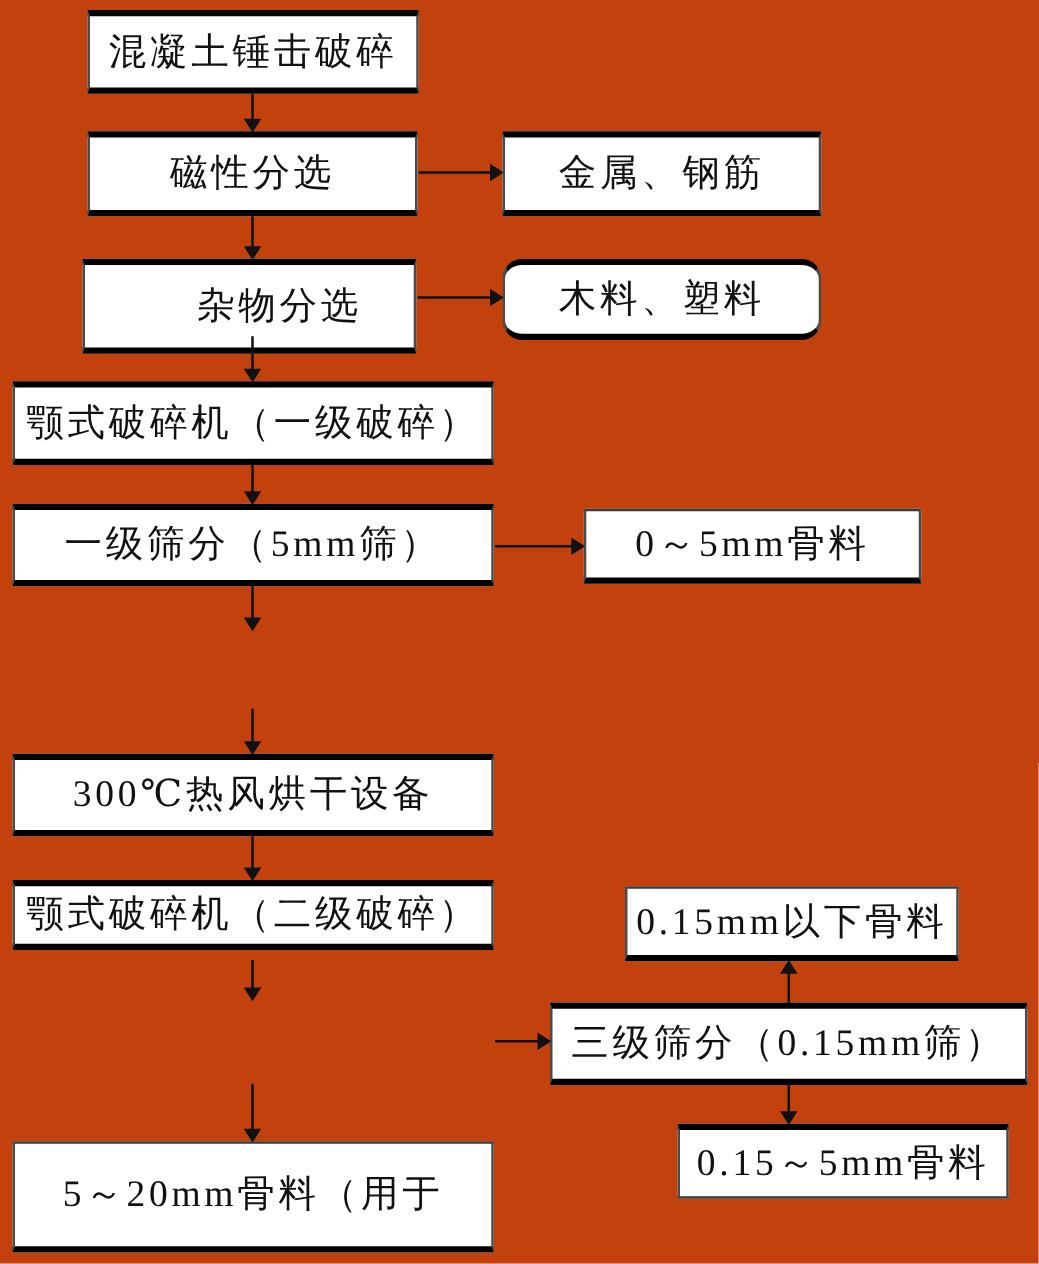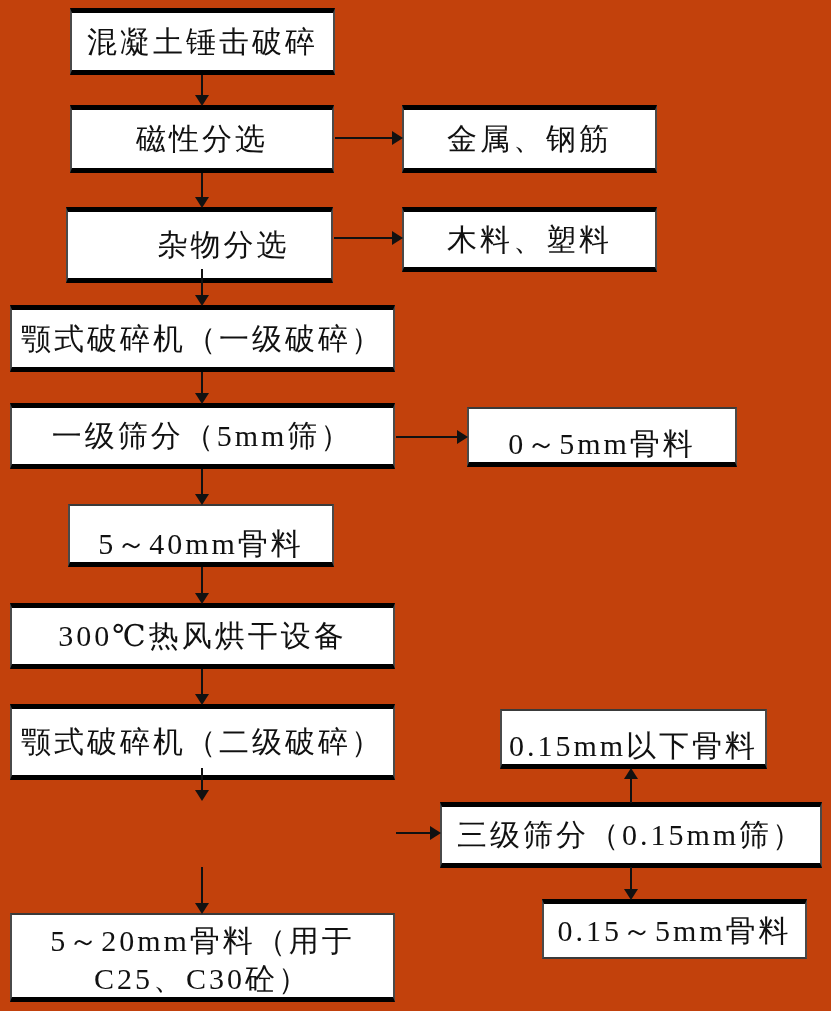--- a/index.html
+++ b/index.html
@@ -28,36 +28,36 @@
     display: flex;
     flex-direction: column;
     align-items: center;
     justify-content: center;
     text-align: center;
     font-size: 30px;
     letter-spacing: 3px;
     line-height: 1.25;
     white-space: nowrap;
   }
-  .thin-top { border-top-width: 2px; border-top-color: #3a3a3a; justify-content: flex-end; }
+  .thin-top { border-top-width: 2px; border-top-color: #3a3a3a; }
   .thin-bottom { border-bottom-width: 2px; border-bottom-color: #3a3a3a; margin-left: 44px; }
 
   .b1  { left: 70px;  top: 8px;   width: 265px; height: 67px; }
   .b2  { left: 70px;  top: 105px; width: 264px; height: 68px; }
   .b3  { left: 66px;  top: 207px; width: 267px; height: 76px; padding-left: 48px; }
   .b4  { left: 10px;  top: 305px; width: 385px; height: 67px; }
   .b5  { left: 10px;  top: 403px; width: 385px; height: 66px; }
   .b6  { left: 68px;  top: 504px; width: 266px; height: 63px; }
   .b7  { left: 10px;  top: 603px; width: 385px; height: 66px; }
-  .b8  { left: 10px;  top: 704px; width: 385px; height: 76px; }
+  .b8  { left: 10px;  top: 704px; width: 385px; height: 56px; }
   .b9  { left: 10px;  top: 800px; width: 385px; height: 67px; }
   .b10 { left: 10px;  top: 913px; width: 385px; height: 89px; }
 
   .r1  { left: 402px; top: 105px; width: 255px; height: 68px; }
-  .r2  { left: 402px; top: 207px; width: 255px; height: 65px; }
+  .r2  { left: 402px; top: 207px; width: 255px; height: 65px; border-radius: 16px; }
   .r3  { left: 467px; top: 407px; width: 270px; height: 60px; }
   .r4  { left: 500px; top: 709px; width: 267px; height: 60px; }
   .r5  { left: 440px; top: 802px; width: 382px; height: 66px; }
   .r6  { left: 498px; top: 899px; width: 265px; height: 60px; }
 
   
   .arr-d { position: absolute; width: 14px; }
   .arr-d::before {
     content: ""; position: absolute; left: 6px; top: 0; bottom: 9px;
     width: 2px; background: #111111;
@@ -119,32 +119,28 @@
   </div>
   <div class="box b3">
     <span>杂物分选</span>
   </div>
   <div class="box b4">
     <span>颚式破碎机（一级破碎）</span>
   </div>
   <div class="box b5">
     <span>一级筛分（5mm筛）</span>
   </div>
-  <div class="box b6 thin-top">
-    <span>5～40mm骨料</span>
-  </div>
   <div class="box b7">
     <span>300℃热风烘干设备</span>
   </div>
   <div class="box b8">
     <span>颚式破碎机（二级破碎）</span>
   </div>
   <div class="box b10 thin-top">
     <span>5～20mm骨料（用于</span>
-    <span>C25、C30砼）</span>
   </div>
 
   <div class="box r1">
     <span>金属、钢筋</span>
   </div>
   <div class="box r2">
     <span>木料、塑料</span>
   </div>
   <div class="box r3 thin-top">
     <span>0～5mm骨料</span>

